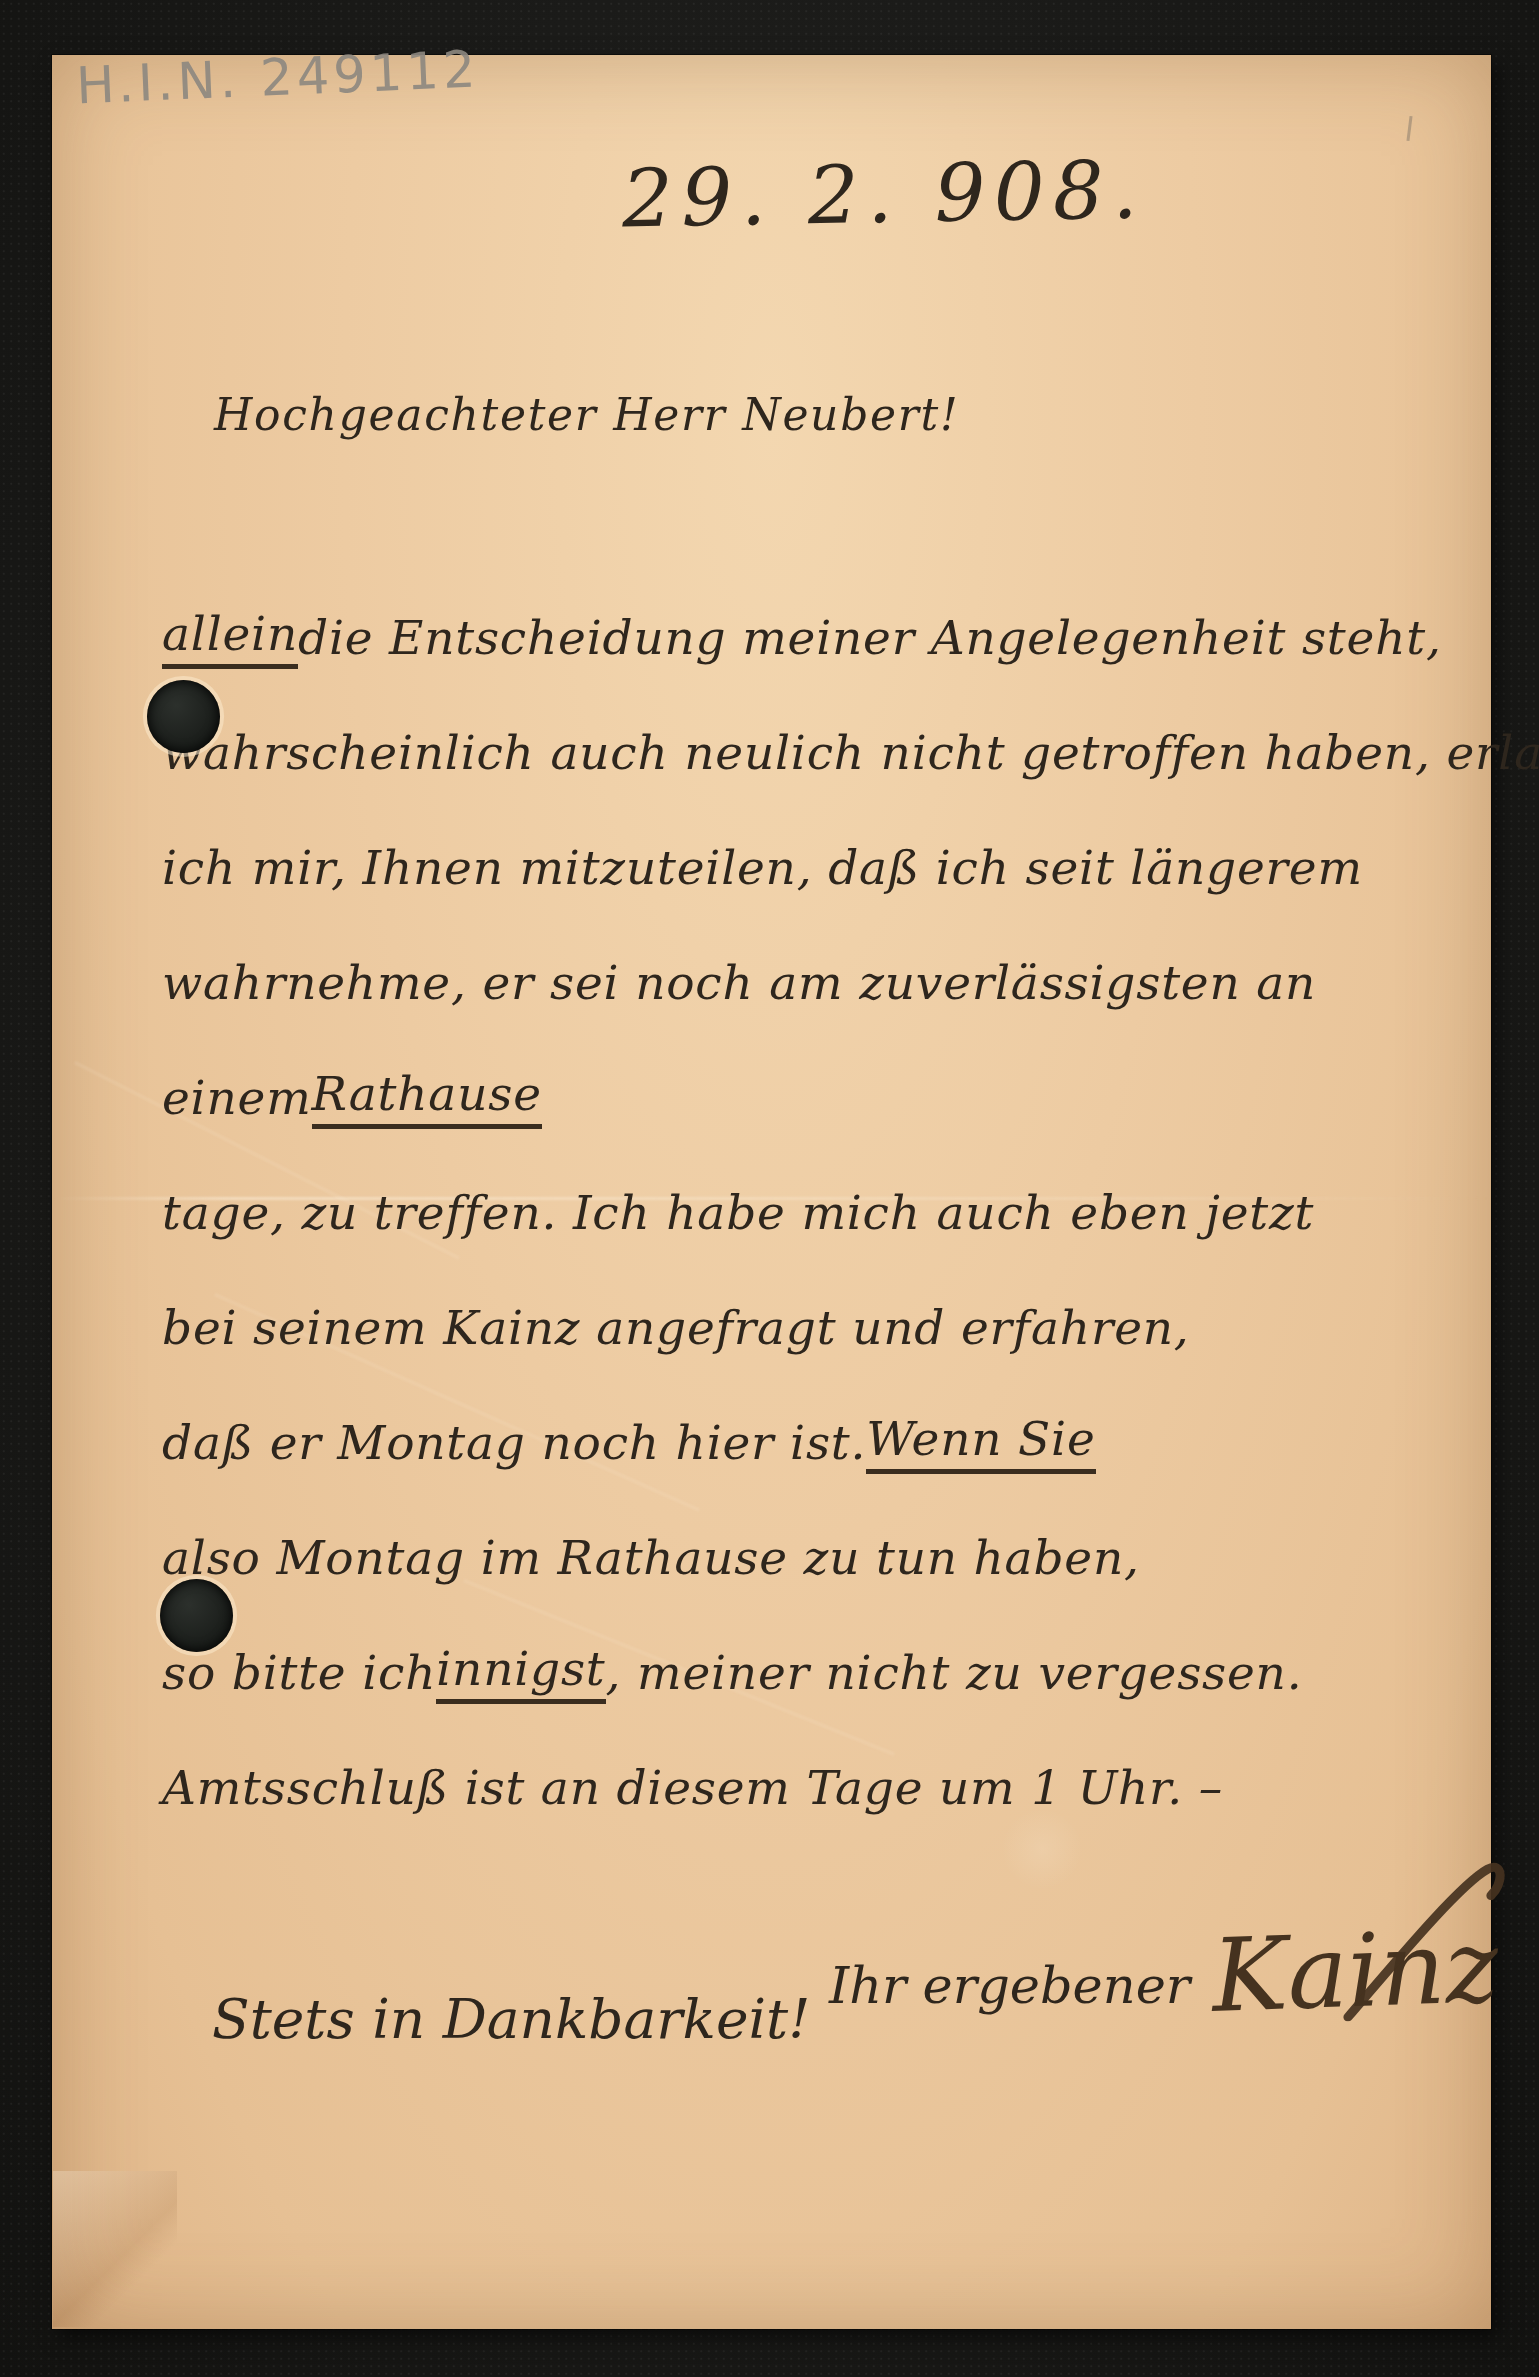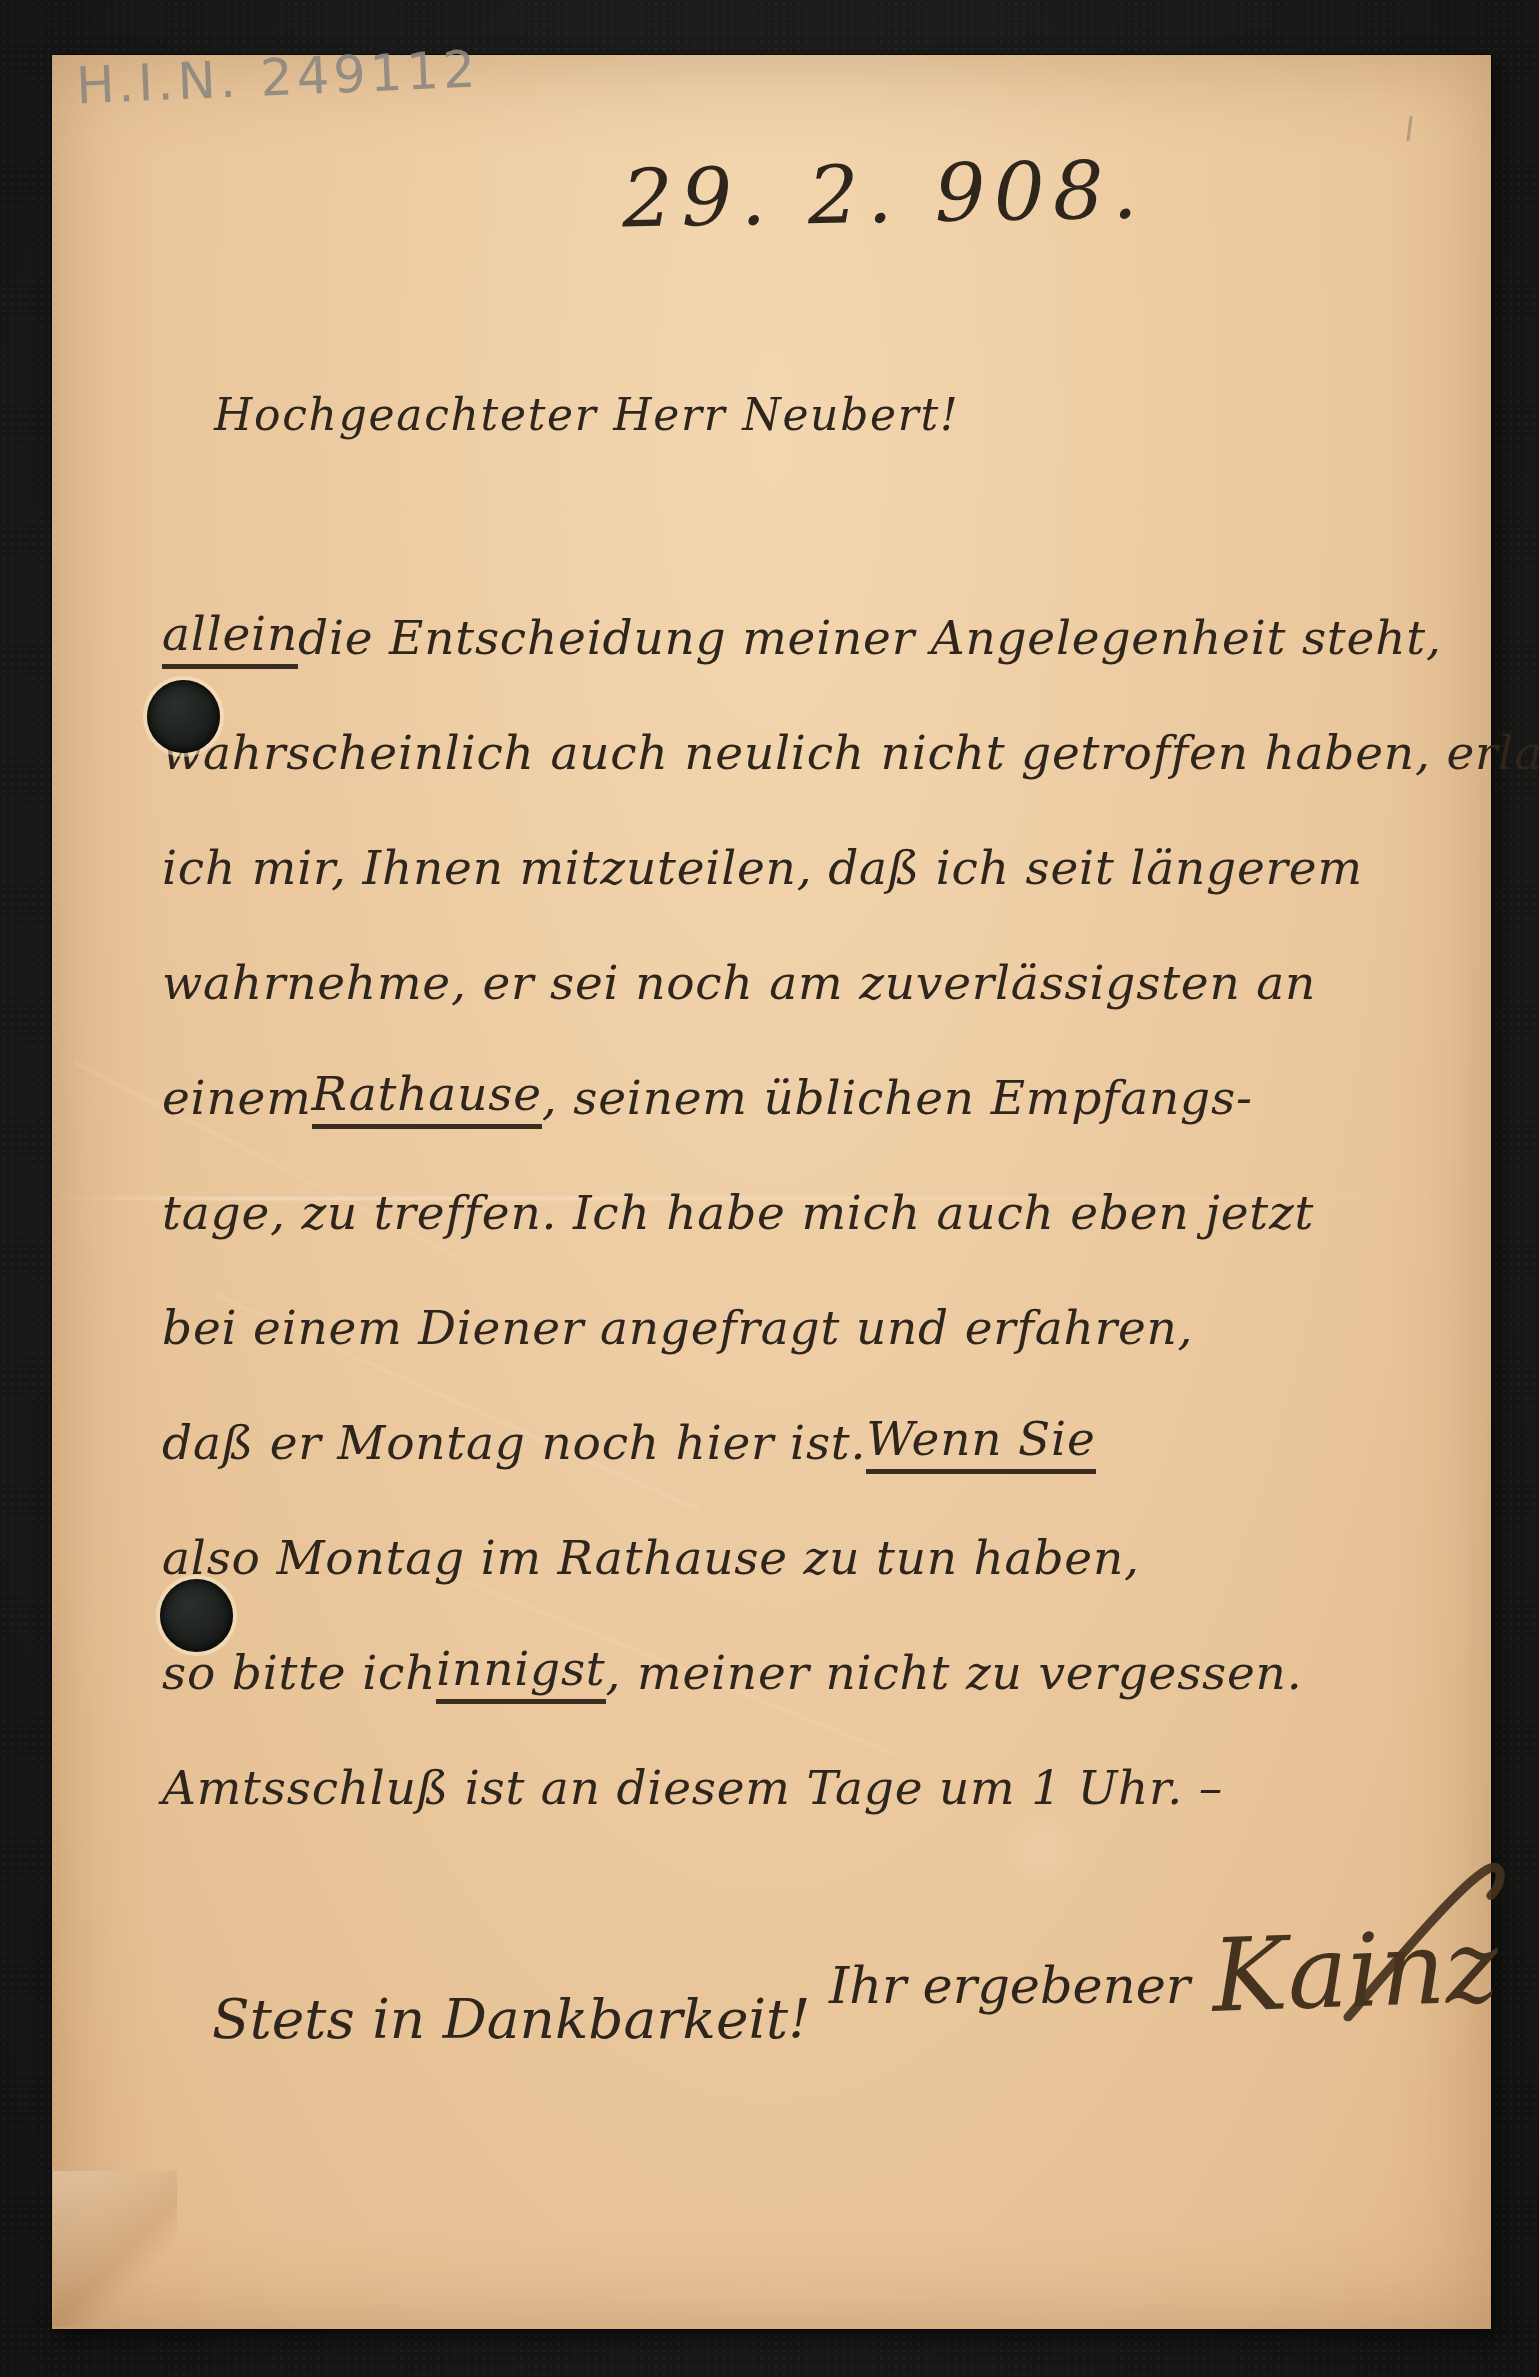--- a/index.html
+++ b/index.html
@@ -73,27 +73,26 @@
       </div>
       <div class="line hand">
         <span>ich mir, Ihnen mitzuteilen, daß ich seit längerem</span>
       </div>
       <div class="line hand">
         <span>wahrnehme, er sei noch am zuverlässigsten an</span>
       </div>
       <div class="line hand">
         <span>einem </span>
         <span class="u">Rathause</span>
-        <span>, seinem üblichen Empfangs-</span>
       </div>
       <div class="line hand">
         <span>tage, zu treffen. Ich habe mich auch eben jetzt</span>
       </div>
       <div class="line hand">
-        <span>bei einem Diener angefragt und erfahren,</span>
+        <span>bei seinem Kainz angefragt und erfahren,</span>
       </div>
       <div class="line hand">
         <span>daß er Montag noch hier ist. </span>
         <span class="u">Wenn Sie</span>
       </div>
       <div class="line hand">
         <span>also Montag im Rathause zu tun haben,</span>
       </div>
       <div class="line hand">
         <span>so bitte ich </span>

